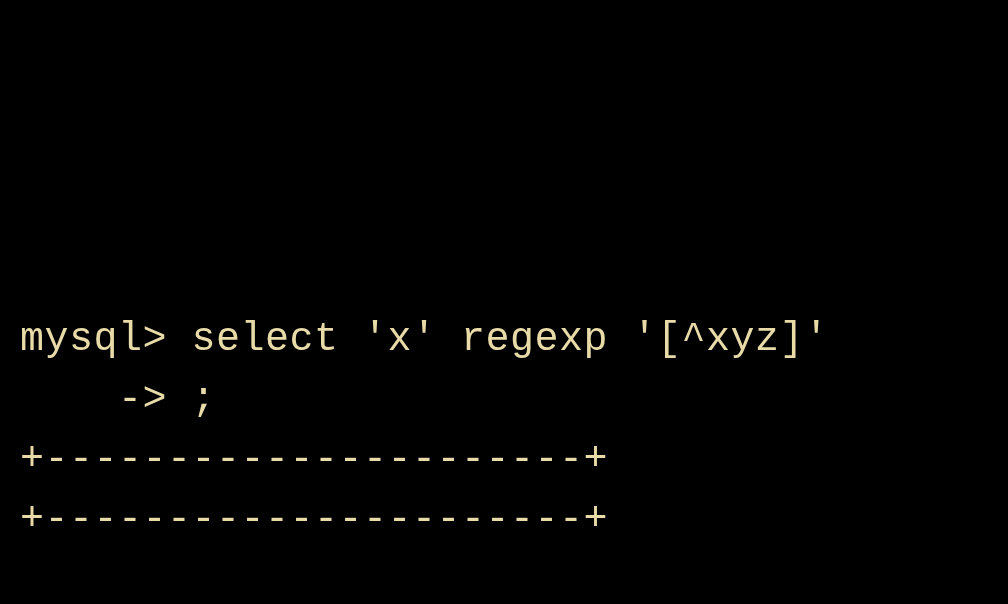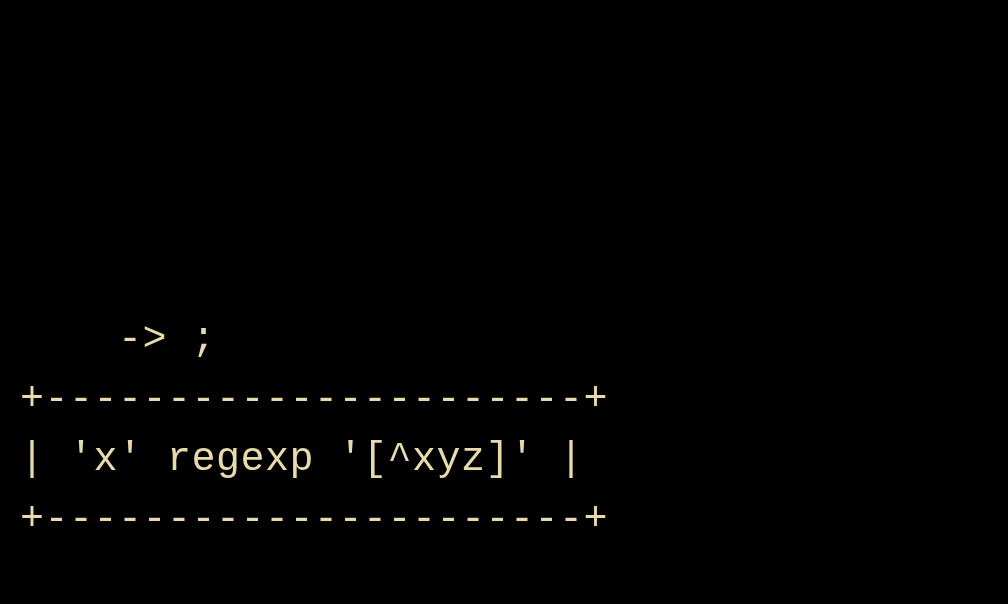--- a/index.html
+++ b/index.html
@@ -23,17 +23,17 @@
     .line {
       display: block;
     }
   </style>
 </head>
 <body>
 
 
 
 <div>
-<span class="line">    -&gt; ;</span><span class="line">+----------------------+</span><span class="line">| 'x' regexp '[^xyz]' |</span><span class="line">+----------------------+</span>
+<span class="line">mysql&gt; select 'x' regexp '[^xyz]'</span><span class="line">    -&gt; ;</span><span class="line">+----------------------+</span><span class="line">+----------------------+</span>
 </div>
 
 
 
 
 </body></html>

